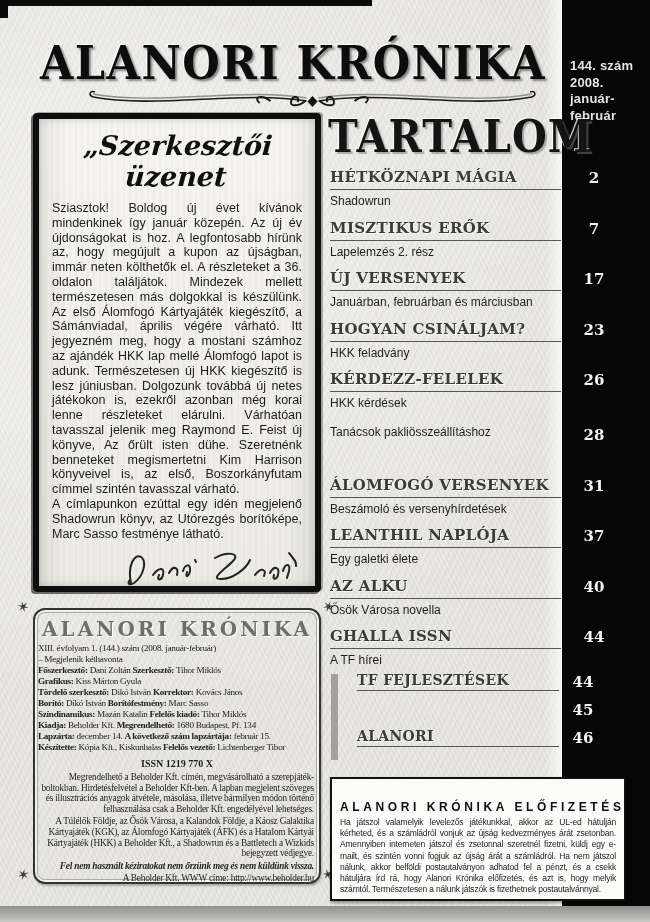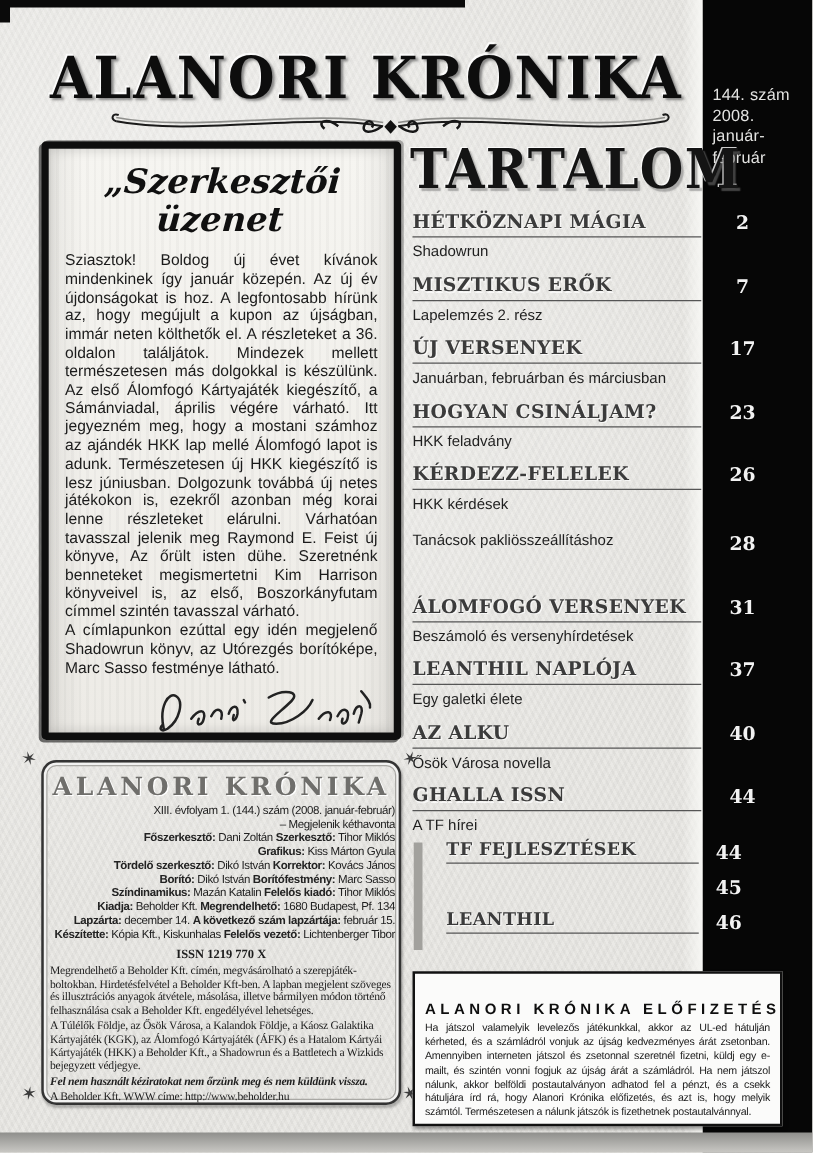--- a/index.html
+++ b/index.html
@@ -15,21 +15,21 @@
   }
   
   .top-strip{position:absolute;left:0;top:0;width:372px;height:6px;background:#0a0a0a;}
   .top-corner{position:absolute;left:0;top:0;width:8px;height:18px;background:#0a0a0a;}
   .bottom-band{position:absolute;left:0;top:906px;width:650px;height:16px;z-index:60;
     background:linear-gradient(180deg,#8f8f8c,#c9c8c4);}
   .edge-highlight{position:absolute;left:546px;top:0;width:16px;height:922px;
     background:linear-gradient(90deg,rgba(255,255,255,0),#f7f7f4);}
   
   .sidebar{position:absolute;left:562px;top:0;width:88px;height:922px;background:#060606;}
-  .issue{position:absolute;left:570px;top:68px;color:#e3e3e1;font-weight:normal;
+  .issue{position:absolute;left:570px;top:58px;color:#e3e3e1;font-weight:bold;
     font-size:13px;line-height:16.5px;letter-spacing:.2px;}
   
   .masthead{position:absolute;left:40px;top:36px;width:505px;text-align:center;
     font-family:"DejaVu Serif","Liberation Serif",serif;font-weight:bold;font-size:43px;
     letter-spacing:1.5px;color:#0d0d0d;transform:scaleY(1.08);transform-origin:center top;
     text-shadow:2px 2px 2px rgba(100,100,100,.75), -1px -1px 0 rgba(255,255,255,.85);
     white-space:nowrap;}
   .flourish{position:absolute;left:85px;top:86px;width:455px;height:26px;}
   
   .edit-box{position:absolute;left:33px;top:113px;width:288px;height:479px;
@@ -51,27 +51,27 @@
     border:2px solid #333;border-radius:12px;padding:4px 3px;overflow:hidden;
     box-shadow:inset 0 0 0 2px rgba(255,255,255,.85), inset 0 0 0 3px #a9a8a4, 1px 2px 2px rgba(0,0,0,.25);}
   .corner-star{position:absolute;font-family:"DejaVu Sans",sans-serif;font-size:15px;color:#3b3b3b;z-index:5;}
   .star-tl{left:17px;top:598px;transform:rotate(-15deg);}
   .star-tr{left:322px;top:598px;transform:rotate(20deg);}
   .star-bl{left:17px;top:866px;transform:rotate(10deg);}
   .star-br{left:322px;top:866px;transform:rotate(-20deg);}
   .colo-title{margin-top:4px;text-align:center;font-family:"DejaVu Serif","Liberation Serif",serif;
     font-weight:bold;font-size:20px;line-height:22px;letter-spacing:3px;color:#6f6e6b;
     text-shadow:1px 1px 0 #fff;}
-  .colo-lines{margin-top:3px;text-align:right;font-family:Liberation Sans, sans-serif;
+  .colo-lines{margin-top:3px;text-align:left;font-family:Liberation Serif, serif;
     font-size:9.2px;line-height:11.0px;letter-spacing:-0.3px;color:#222;}
   .colo-line{white-space:nowrap;}
   .colo-line .b{font-weight:bold;}
   .colo-issn{margin-top:5px;text-align:center;font-family:"Liberation Serif",serif;
     font-weight:bold;font-size:10px;color:#1d1d1d;}
-  .colo-paras{margin-top:3px;text-align:left;font-family:"Liberation Serif",serif;
+  .colo-paras{margin-top:3px;text-align:right;font-family:"Liberation Serif",serif;
     font-size:9.3px;line-height:10.6px;letter-spacing:-0.2px;color:#222;}
   .colo-paras .para{margin:0 2px 2px;}
   .colo-paras .bold-italic{font-weight:bold;font-style:italic;}
   
   .toc-title{position:absolute;left:328px;top:110px;
     font-family:"DejaVu Serif","Liberation Serif",serif;font-weight:bold;font-size:40px;
     letter-spacing:1px;color:#141414;transform:scaleY(1.1);transform-origin:left top;
     text-shadow:2px 2px 1px rgba(120,120,120,.55), -1px -1px 0 rgba(255,255,255,.8);}
   .toc-list{position:absolute;left:330px;top:168px;width:320px;}
   .toc-item{position:relative;height:50.6px;}
@@ -240,21 +240,21 @@
   <div class="toc-sublist" id="toc-sublist">
     <div class="toc-bar"></div>
   <div class="toc-subitem">
         <span class="toc-item-title">TF FEJLESZTÉSEK</span>
         <span class="toc-page">44</span>
       </div>
       <div class="toc-subitem">
         <span class="toc-page">45</span>
       </div>
       <div class="toc-subitem">
-        <span class="toc-item-title">LEANTHIL</span>
+        <span class="toc-item-title">ALANORI</span>
         <span class="toc-page">46</span>
       </div>
     </div>
 
   <div class="subsc-box">
     <div class="subsc-title">ALANORI KRÓNIKA ELŐFIZETÉS</div>
     <div class="subsc-body">Ha játszol valamelyik levelezős játékunkkal, akkor az UL-ed hátulján kérheted, és a számládról vonjuk az újság kedvezményes árát zsetonban. Amennyiben interneten játszol és zsetonnal szeretnél fizetni, küldj egy e-mailt, és szintén vonni fogjuk az újság árát a számládról. Ha nem játszol nálunk, akkor belföldi postautalványon adhatod fel a pénzt, és a csekk hátuljára írd rá, hogy Alanori Krónika előfizetés, és azt is, hogy melyik számtól. Természetesen a nálunk játszók is fizethetnek postautalvánnyal.</div>
   </div>
 
   <div class="bottom-band"></div>

